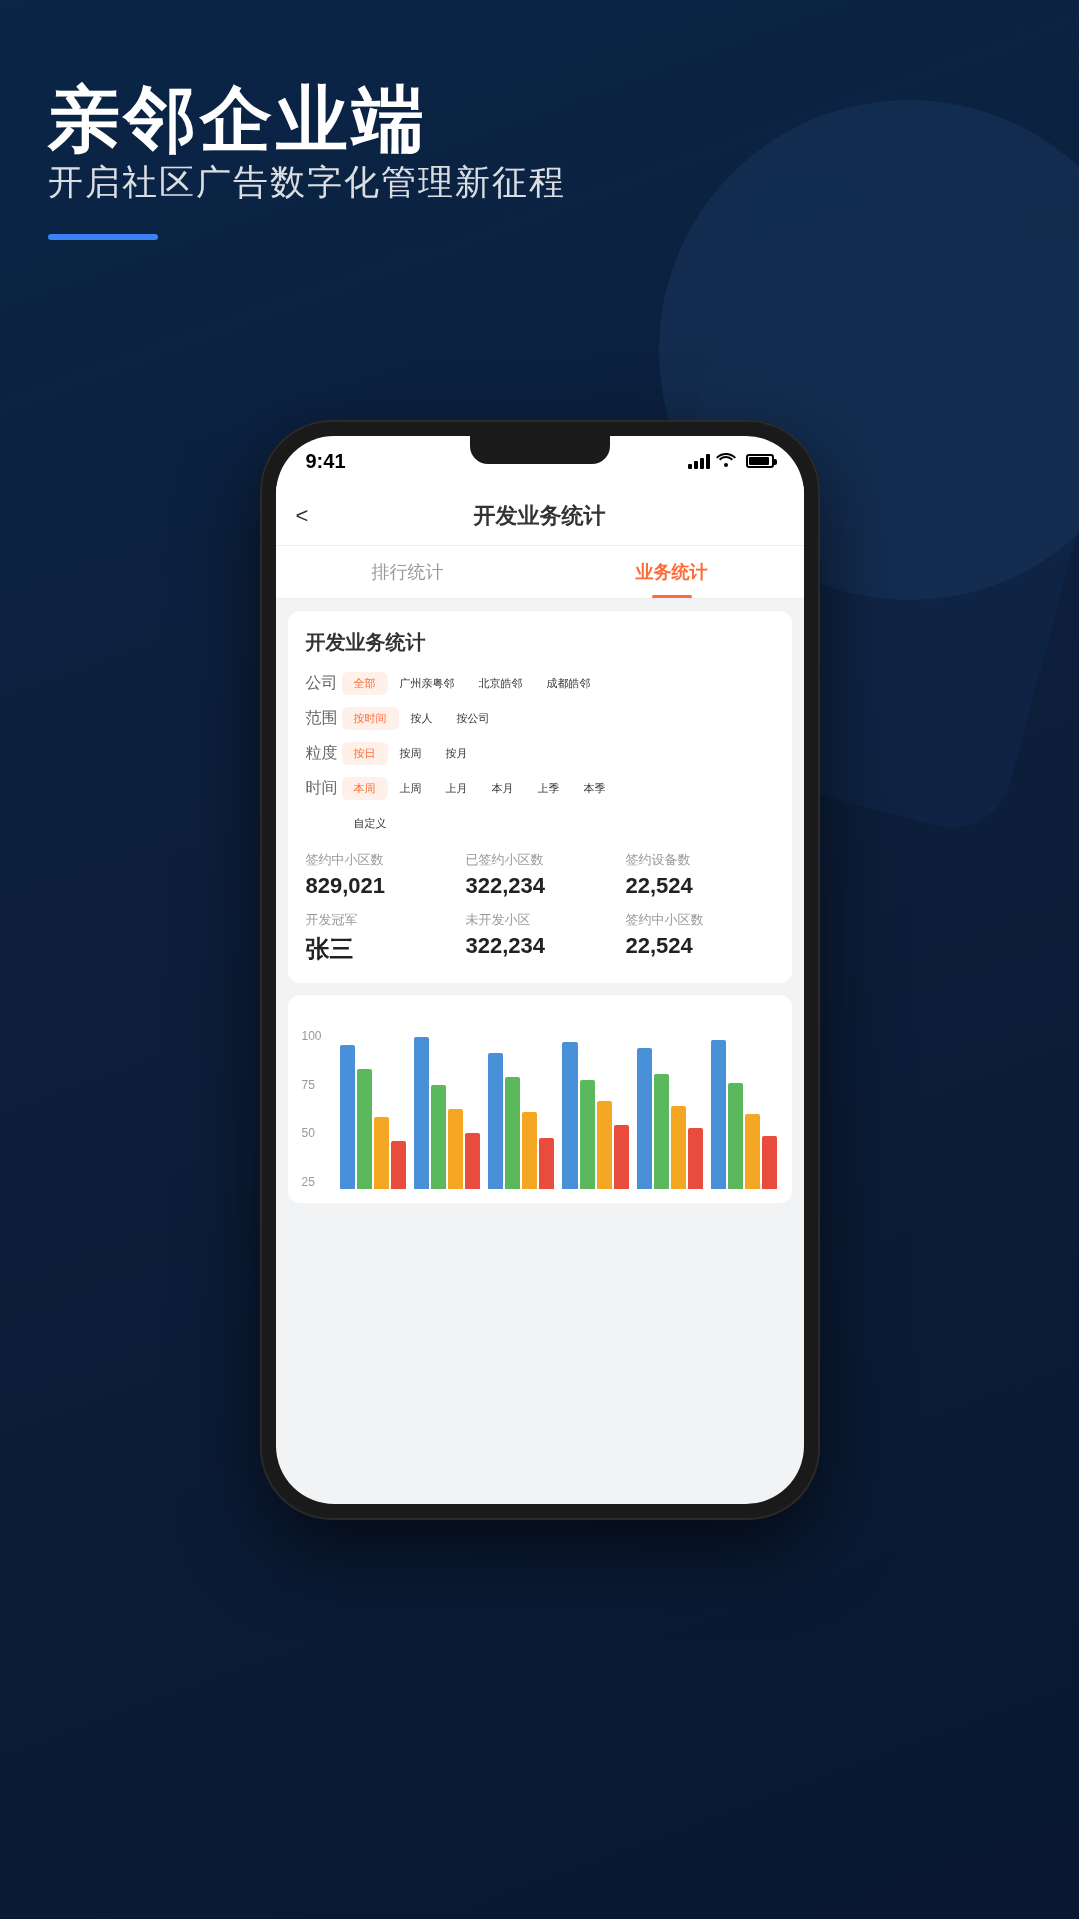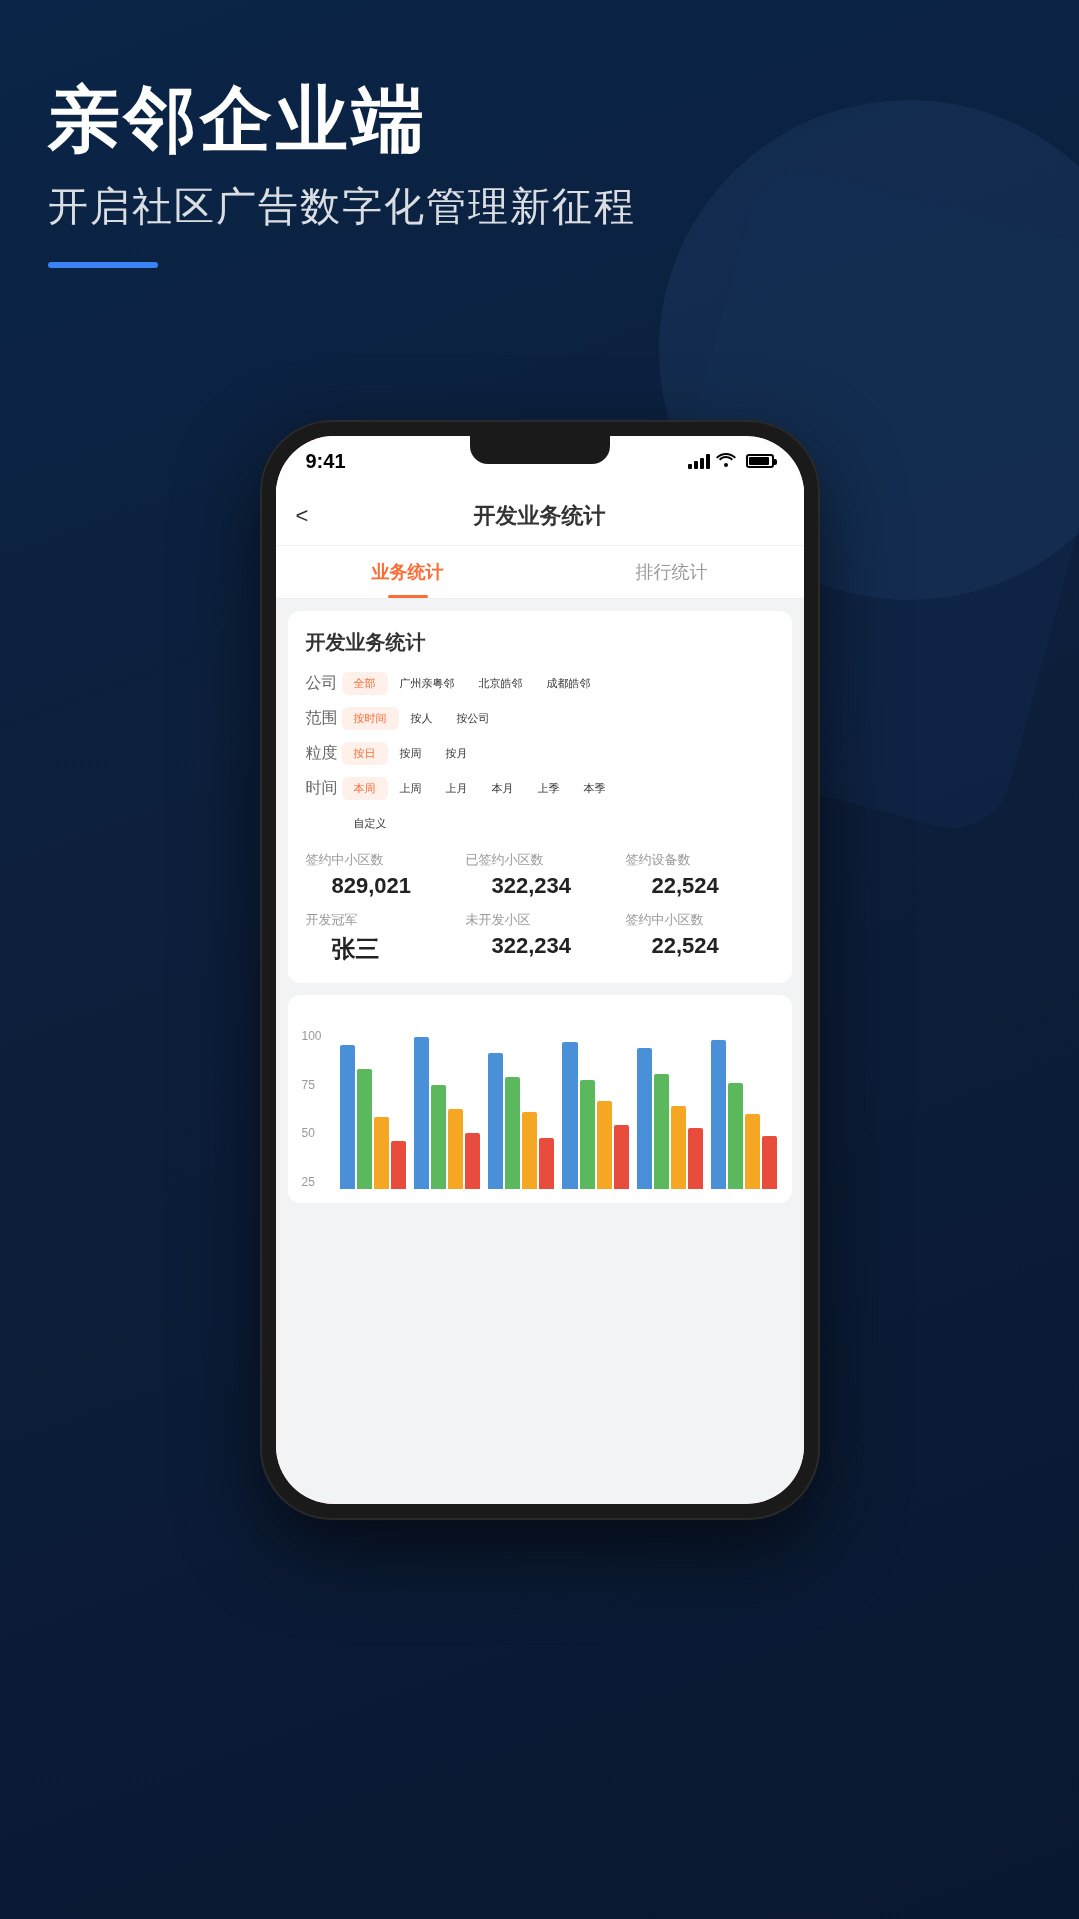--- a/index.html
+++ b/index.html
@@ -46,23 +46,22 @@
       z-index: 2;
     }
     .hero-title {
       font-size: 72px;
       font-weight: 800;
       color: #ffffff;
       line-height: 1.1;
       letter-spacing: 4px;
     }
     .hero-subtitle {
-      font-size: 40px;
+      font-size: 35px;
       color: rgba(255,255,255,0.85);
-      margin-top: 20px;
       font-weight: 400;
       letter-spacing: 2px;
     }
     .hero-underline {
       width: 110px;
       height: 6px;
       background: #3b82f6;
       border-radius: 3px;
       margin-top: 28px;
     }
@@ -81,21 +80,21 @@
       height: 1100px;
       background: #1a1a1a;
       border-radius: 72px;
       padding: 16px;
       box-shadow: 0 30px 80px rgba(0,0,0,0.6), inset 0 0 0 2px #2a2a2a;
       position: relative;
     }
     .phone-inner {
       width: 100%;
       height: 100%;
-      background: #f9a8d4;
+      background: #000000;
       border-radius: 58px;
       overflow: hidden;
       position: relative;
     }
 
     
     .status-bar {
       background: #ffffff;
       height: 50px;
       display: flex;
@@ -278,21 +277,20 @@
     .stat-item {}
     .stat-label {
       font-size: 13px;
       color: #999;
       margin-bottom: 4px;
     }
     .stat-value {
       font-size: 22px;
       font-weight: 700;
       color: #222;
-      margin-left: 26px;
     }
     .stat-value.chinese {
       font-size: 24px;
     }
 
     
     .chart-area {
       margin: 0 12px;
       background: #ffffff;
       border-radius: 12px;
@@ -371,25 +369,25 @@
       </div>
 
       <div class="app-content">
 
         <div class="nav-bar">
           <span class="nav-back">&lt;</span>
           <span class="nav-title">开发业务统计</span>
         </div>
 
         <div class="tabs-bar">
+          <div class="tab-item">
+            <span>排行统计</span>
+          </div>
           <div class="tab-item active">
             <span>业务统计</span>
-          </div>
-          <div class="tab-item">
-            <span>排行统计</span>
           </div>
         </div>
 
         <div class="card">
           <div class="card-title">开发业务统计</div>
 
           <div class="filter-row">
             <span class="filter-label">公司</span>
             <span class="filter-tag active-orange">全部</span>
             <span class="filter-tag">广州亲粤邻</span>

